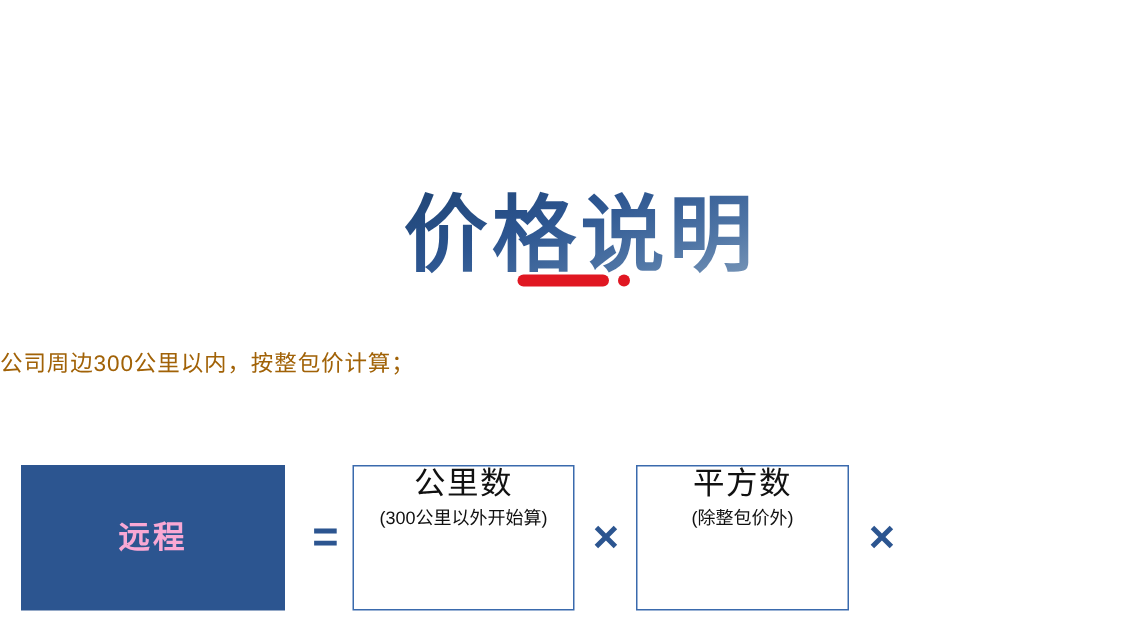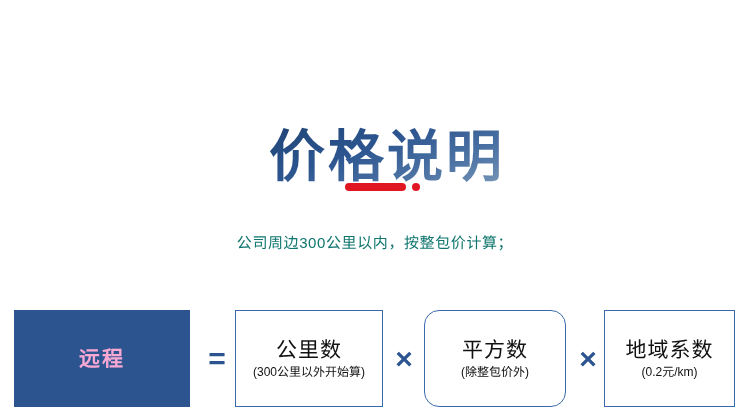--- a/index.html
+++ b/index.html
@@ -71,22 +71,21 @@
     border-radius: 50%;
     background: #e01722;
   }
 
   
   .desc {
     position: absolute;
     left: 0;
     top: 229px;
     width: 750px;
-    text-align: center;
-    color: #0f766e;
+    color: #a16207;
     font-size: 15px;
     line-height: 27px;
     letter-spacing: 0.6px;
   }
   .desc-line { display: block; white-space: nowrap; }
 
   
   .formula {
     position: absolute;
     left: 0;
@@ -133,25 +132,24 @@
   .term-box {
     position: absolute;
     top: 0;
     height: 97px;
     box-sizing: border-box;
     border: 1.5px solid #3a6aad;
     background: #ffffff;
     display: flex;
     flex-direction: column;
     align-items: center;
-    justify-content: center;
     color: #111111;
   }
   .term-box-1 { left: 235px; width: 148px; }
-  .term-box-2 { left: 424px; width: 142px; border-radius: 15px; }
+  .term-box-2 { left: 424px; width: 142px; }
   .term-box-3 { left: 604px; width: 131px; }
 
   .term-title {
     font-size: 21px;
     line-height: 24px;
     letter-spacing: 1px;
     font-weight: normal;
   }
   .term-sub {
     margin-top: 3px;
@@ -194,20 +192,16 @@
 
     <div class="op op-x1">×</div>
 
     <div class="term-box term-box-2">
       <span class="term-title">平方数</span>
       <span class="term-sub">(除整包价外)</span>
     </div>
 
     <div class="op op-x2">×</div>
 
-    <div class="term-box term-box-3">
-      <span class="term-title">地域系数</span>
-      <span class="term-sub">(0.2元/km)</span>
-    </div>
 
   </div>
 
 </div>
 
 </body></html>

